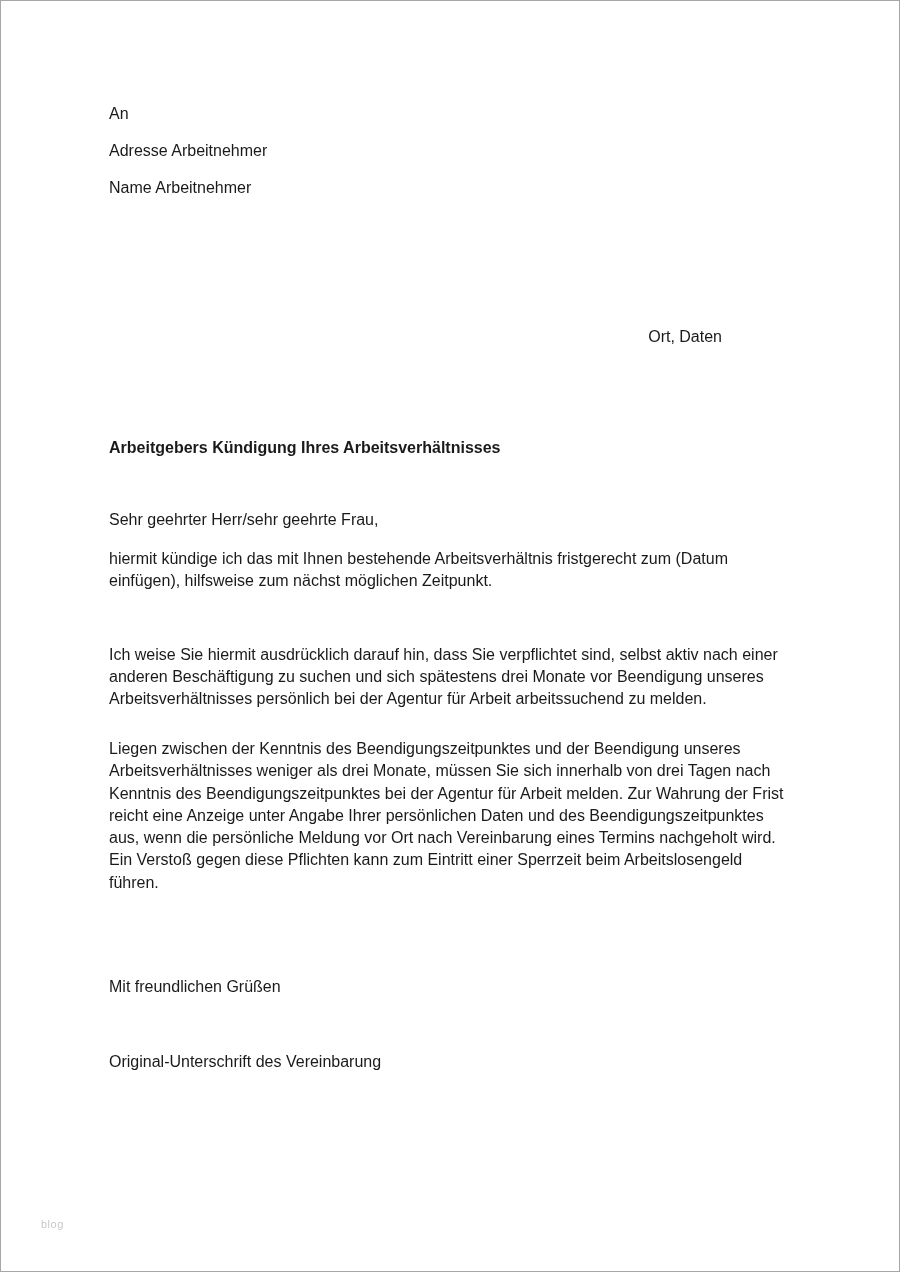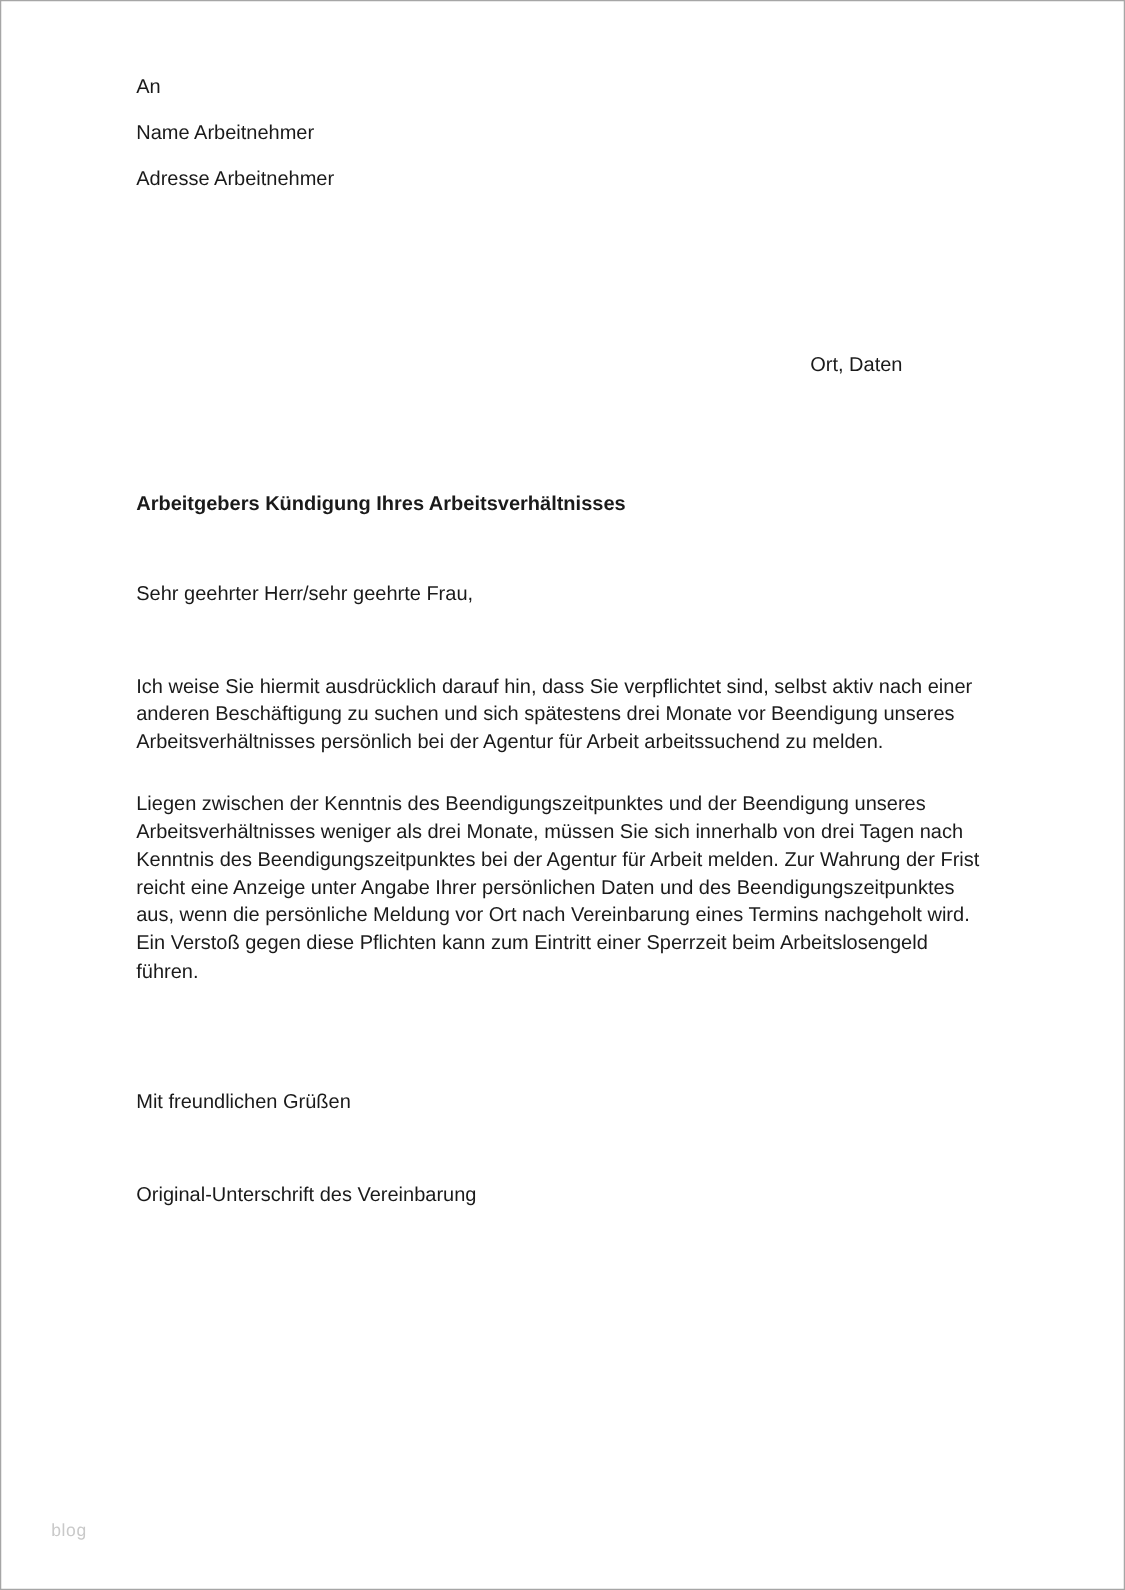--- a/index.html
+++ b/index.html
@@ -13,21 +13,21 @@
     height: 1272px;
     background: #ffffff;
     border: 1px solid #a6a6a6;
     overflow: hidden;
     color: #1a1a1a;
     font-size: 16px;
     line-height: 22px;
   }
   .content {
     position: relative;
-    padding: 58px 112px 0 108px;
+    padding: 102px 112px 0 108px;
   }
   .addr-line {
     margin-bottom: 15px;
     white-space: pre;
   }
   .date-line {
     margin-top: 127px;
     text-align: right;
     padding-right: 65px;
   }
@@ -40,43 +40,44 @@
   }
   .para-1 { margin-top: 17px; }
   .para-2 { margin-top: 52px; }
   .para-3 { margin-top: 28px; line-height: 22.3px; }
   .closing { margin-top: 82px; }
   .signature { margin-top: 53px; }
   .watermark {
     position: absolute;
     left: 40px;
     bottom: 36px;
-    font-size: 14px;
+    font-size: 11px;
     color: #c9c9c9;
     letter-spacing: 0.5px;
   }
 </style>
 </head>
 <body>
 
 <div class="page">
   <div class="content">
 
     <div class="recipient-block">
       <div class="addr-line">An</div>
+      <div class="addr-line">Adresse Arbeitnehmer</div>
       <div class="addr-line">Name Arbeitnehmer</div>
-      <div class="addr-line">Adresse Arbeitnehmer</div>
     </div>
 
     <div class="date-line">Ort, Daten</div>
 
     <div class="subject">Arbeitgebers Kündigung Ihres Arbeitsverhältnisses</div>
 
     <div class="salutation">Sehr geehrter Herr/sehr geehrte Frau,</div>
 
+    <p class="para-1">hiermit kündige ich das mit Ihnen bestehende Arbeitsverhältnis fristgerecht zum (Datum einfügen), hilfsweise zum nächst möglichen Zeitpunkt.</p>
 
     <p class="para-2">Ich weise Sie hiermit ausdrücklich darauf hin, dass Sie verpflichtet sind, selbst aktiv nach einer anderen Beschäftigung zu suchen und sich spätestens drei Monate vor Beendigung unseres Arbeitsverhältnisses persönlich bei der Agentur für Arbeit arbeitssuchend zu melden.</p>
 
     <p class="para-3">Liegen zwischen der Kenntnis des Beendigungszeitpunktes und der Beendigung unseres Arbeitsverhältnisses weniger als drei Monate, müssen Sie sich innerhalb von drei Tagen nach Kenntnis des Beendigungszeitpunktes bei der Agentur für Arbeit melden. Zur Wahrung der Frist reicht eine Anzeige unter Angabe Ihrer persönlichen Daten und des Beendigungszeitpunktes aus, wenn die persönliche Meldung vor Ort nach Vereinbarung eines Termins nachgeholt wird. Ein Verstoß gegen diese Pflichten kann zum Eintritt einer Sperrzeit beim Arbeitslosengeld führen.</p>
 
     <div class="closing">Mit freundlichen Grüßen</div>
 
     <div class="signature">Original-Unterschrift des Vereinbarung</div>
 
   </div>

